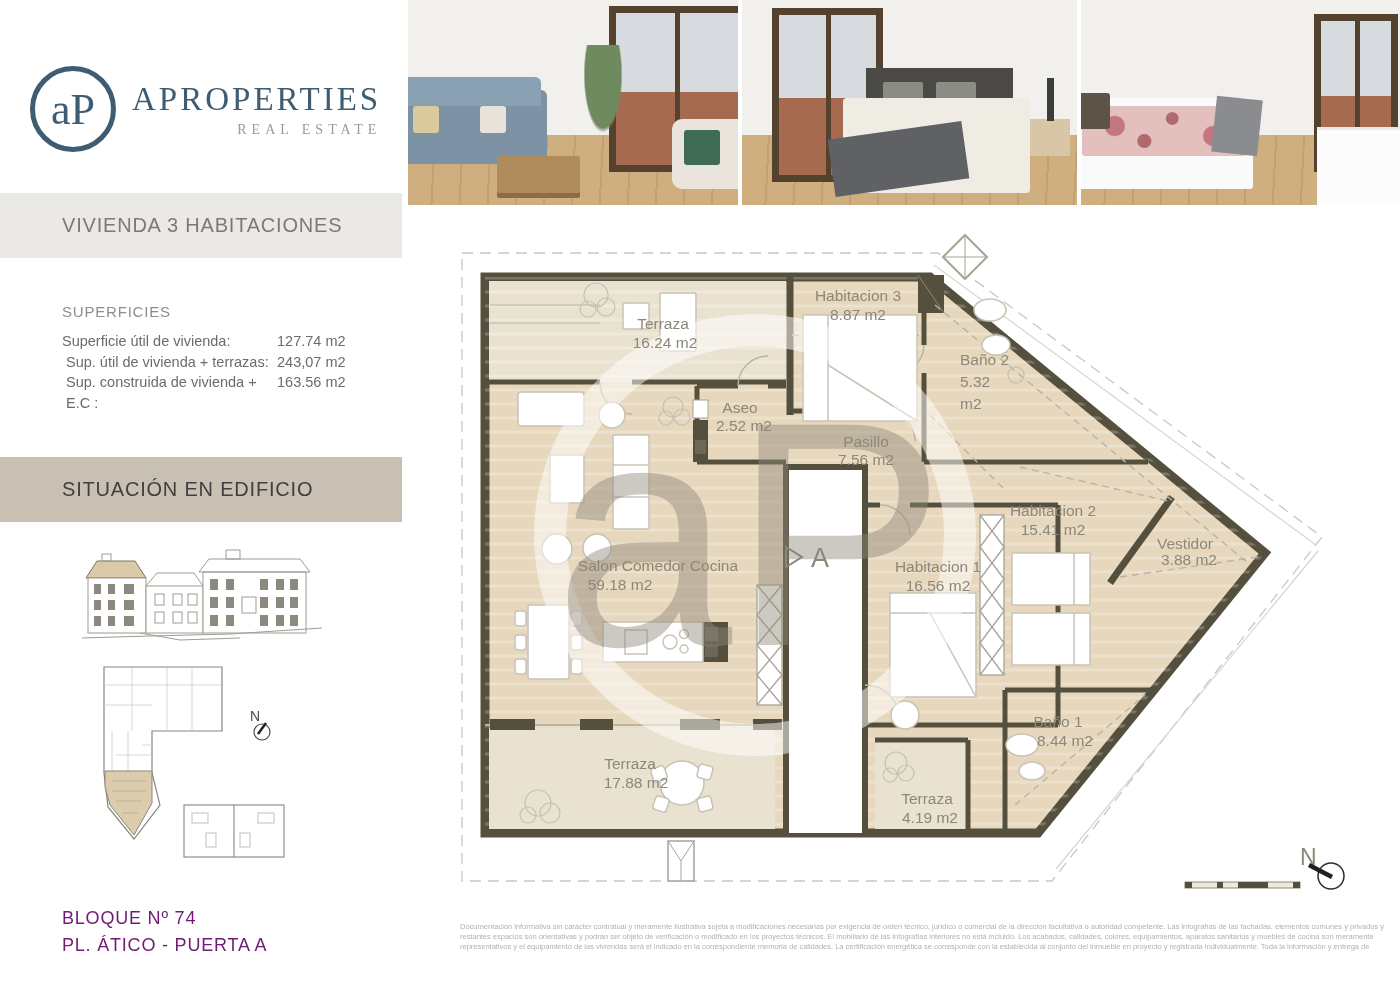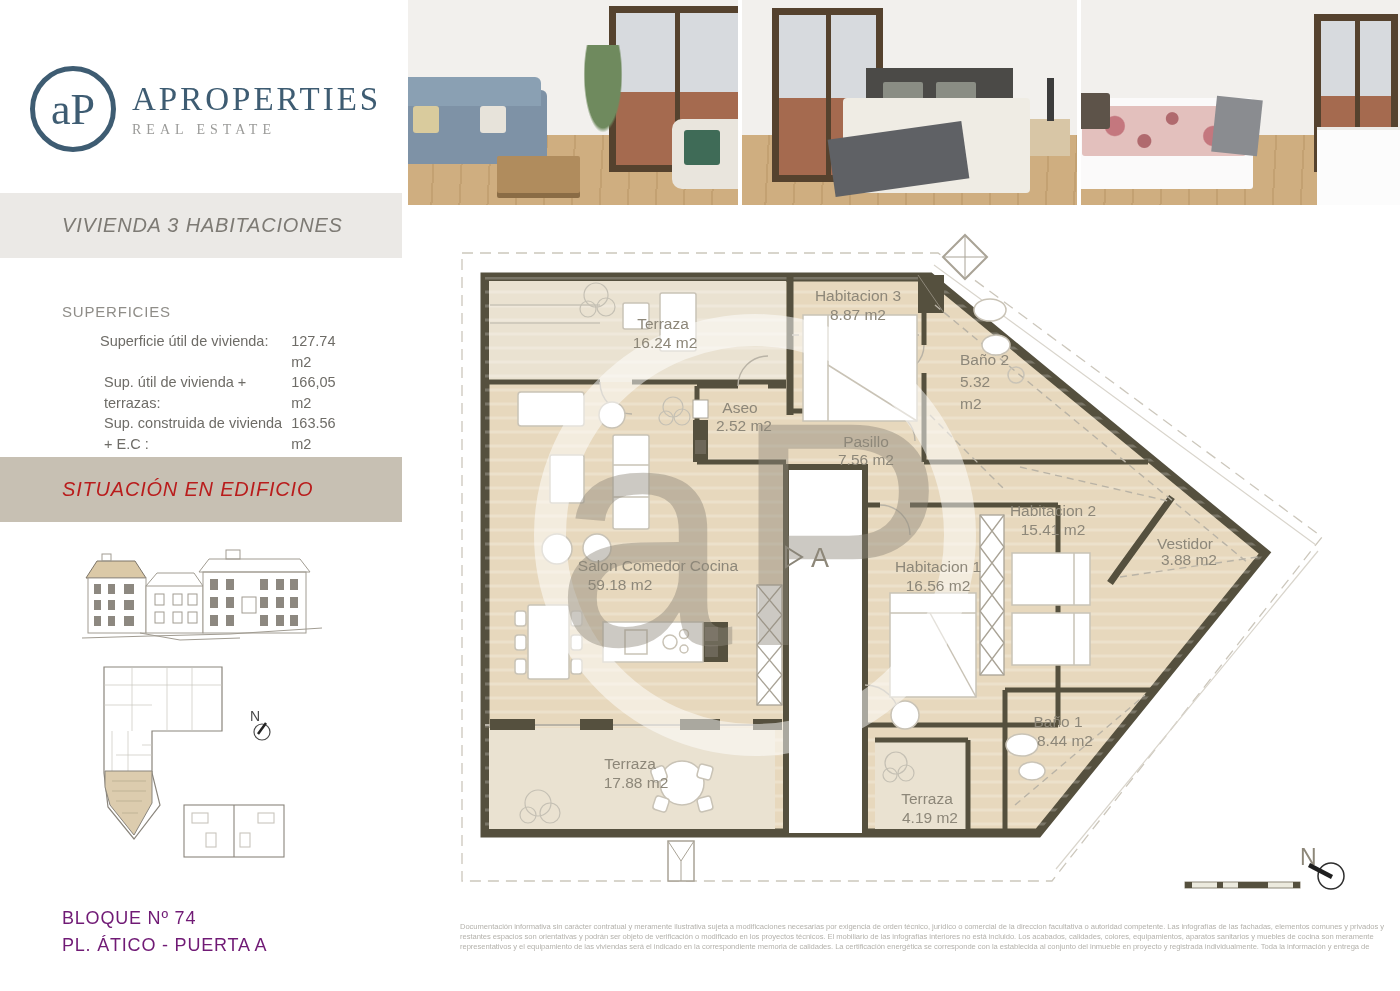--- a/index.html
+++ b/index.html
@@ -4,37 +4,37 @@
 <style>
   html,body{margin:0;padding:0;}
   body{width:1400px;height:991px;position:relative;background:#fff;
        font-family:"Liberation Sans",sans-serif;overflow:hidden;}
 
   
   .logo{position:absolute;left:30px;top:66px;display:flex;align-items:center;}
   .logo-circle{width:76px;height:76px;border:5px solid #3e5c72;border-radius:50%;
       display:flex;align-items:center;justify-content:center;
       font-family:"Liberation Serif",serif;font-size:44px;color:#3e5c72;}
-  .logo-text{margin-left:16px;}
+  .logo-text{margin-left:16px;text-align:right;}
   .logo-name{font-family:"Liberation Serif",serif;font-size:33px;letter-spacing:3px;color:#3e5c72;}
   .logo-tagline{font-family:"Liberation Serif",serif;font-size:14px;letter-spacing:5px;color:#9b9b99;margin-top:4px;}
 
   .band{position:absolute;left:0;width:402px;height:65px;display:flex;align-items:center;}
   .band1{top:193px;background:#ebe9e6;}
   .band2{top:457px;background:#c7c0b3;}
-  .band-label{padding-left:62px;font-size:20px;letter-spacing:.8px;color:#7d7a74;font-style:italic;}
-  .band2 .band-label{color:#b91c1c;}
+  .band-label{padding-left:62px;font-size:20px;letter-spacing:.8px;color:#7d7a74;}
+  .band2 .band-label{color:#404040;}
   .fold{position:absolute;width:14px;height:15px;background:#6f4a2f;
         clip-path:polygon(0 0,100% 0,10% 100%);}
   .fold1{left:65px;top:193px;}
   .fold2{left:65px;top:457px;}
 
   .superficies-title{position:absolute;left:62px;top:303px;font-size:15px;letter-spacing:.8px;color:#8f8d88;}
   .sup-rows{position:absolute;left:62px;top:331px;width:290px;font-size:14.5px;color:#6e6c67;line-height:20.5px;}
-  .sup-row{display:flex;margin-left:38px;}
+  .sup-row{display:flex;}
   .sup-row .lbl{width:213px;}
   .sup-row .val{margin-left:2px;}
   .sup-row.indent .lbl{padding-left:4px;width:209px;}
 
   .block-title{position:absolute;left:62px;top:905px;font-size:18px;letter-spacing:.8px;
                color:#701a75;line-height:27px;}
 
   
   .photos{position:absolute;left:408px;top:0;width:992px;height:205px;display:flex;}
   .photo{position:relative;overflow:hidden;background:#f2f0ed;height:205px;}
@@ -109,21 +109,21 @@
 </div>
 
 <div class="superficies-title">SUPERFICIES</div>
 <div class="sup-rows">
   <div class="sup-row">
     <span class="lbl">Superficie útil de vivienda:</span>
     <span class="val">127.74 m2</span>
   </div>
   <div class="sup-row indent">
     <span class="lbl">Sup. útil de vivienda + terrazas:</span>
-    <span class="val">166,05 m2</span>
+    <span class="val">243,07 m2</span>
   </div>
   <div class="sup-row indent">
     <span class="lbl">Sup. construida de vivienda + E.C :</span>
     <span class="val">163.56 m2</span>
   </div>
 </div>
 
 <div class="fold fold2"></div>
 <div class="band band2">
   <div class="band-label">SITUACIÓN EN EDIFICIO</div>

